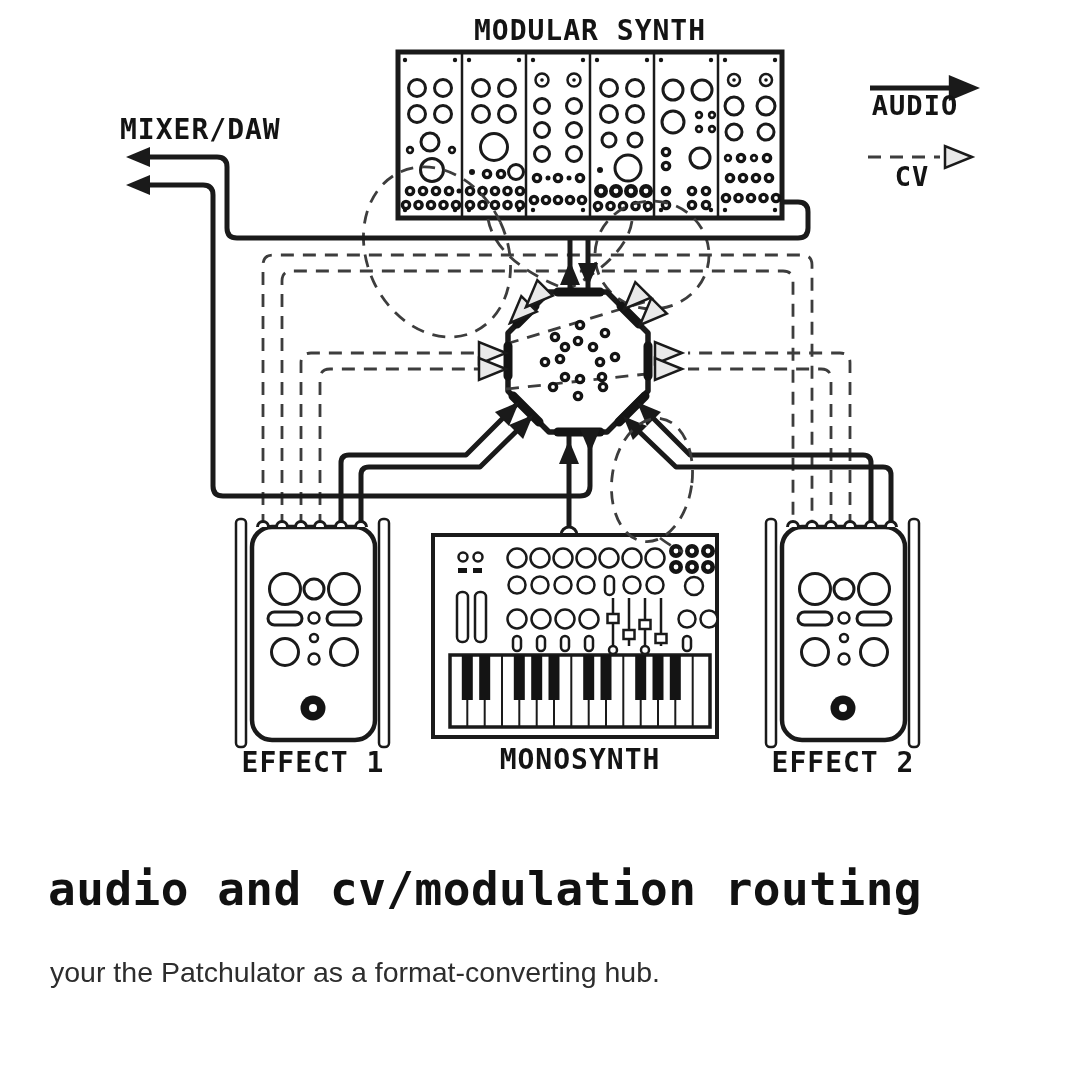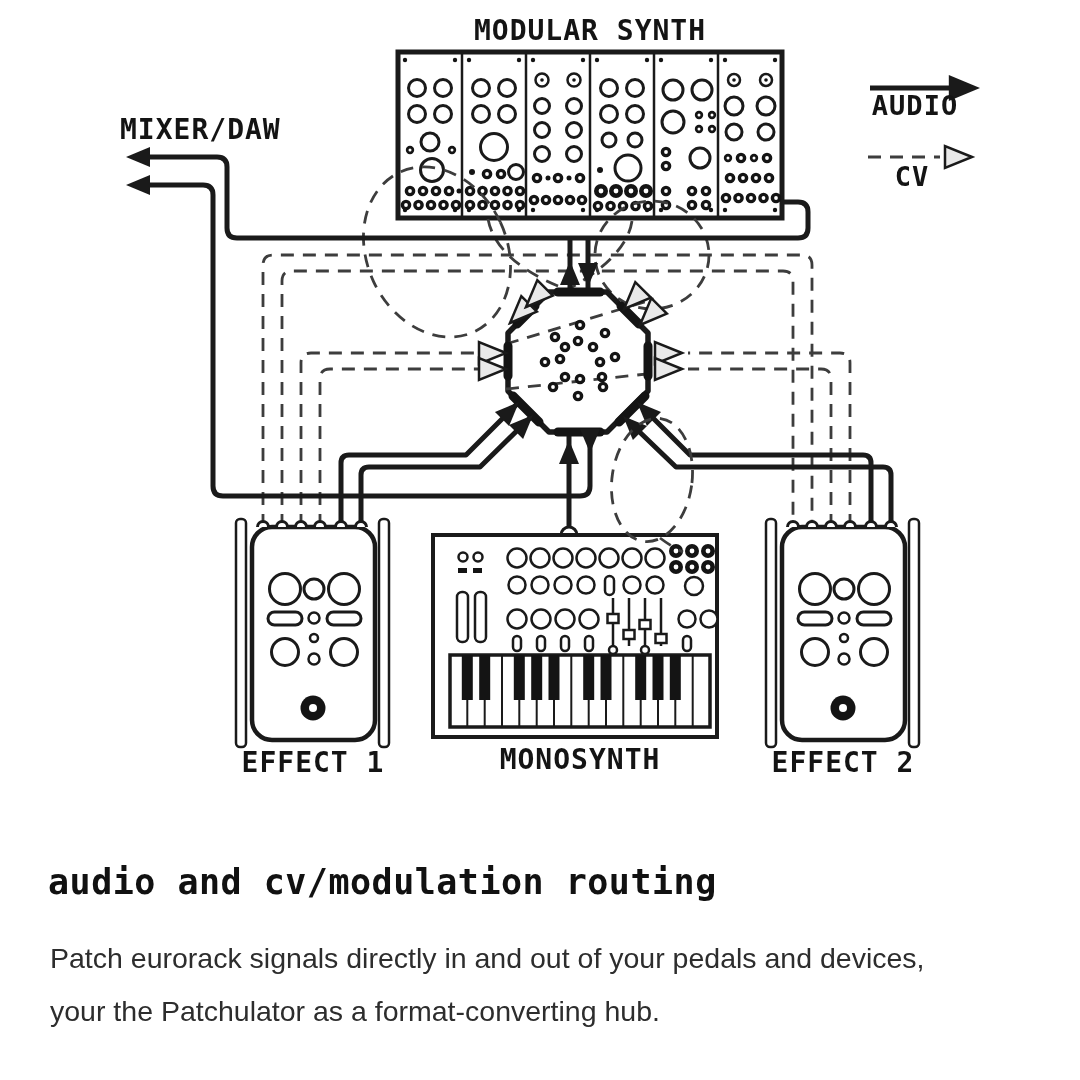--- a/index.html
+++ b/index.html
@@ -13,21 +13,21 @@
   .k2{fill:#fff;stroke:#1a1a1a;stroke-width:2.5;}
   .nub{stroke:#141414;stroke-width:9;fill:none;stroke-linecap:round;}
   .bmp{fill:#fff;stroke:#1a1a1a;stroke-width:3;}
   .scr{fill:#141414;}
   .dot{fill:#141414;}
   .dlab{font-family:"DejaVu Sans Mono",monospace;font-weight:bold;font-size:28px;
         fill:#141414;letter-spacing:1px;}
   .dlab-s{font-size:27px;}
   
   .heading{margin:32px 0 0 48px;font-family:"DejaVu Sans Mono",monospace;
-           font-weight:bold;font-size:35px;letter-spacing:0.5px;color:#111;}
+           font-weight:bold;font-size:46px;letter-spacing:0.5px;color:#111;}
   .bodytext{margin:30px 48px 0 50px;font-size:28.5px;line-height:1.85;color:#2d2d2d;}
 </style>
 </head>
 <body>
 
 <div class="page">
 
 <svg width="1080" height="830" viewBox="0 0 1080 830">
   <defs>
     <g id="j">
@@ -432,17 +432,16 @@
     <text class="dlab" x="120" y="139">MIXER/DAW</text>
     <text class="dlab" x="313" y="772" text-anchor="middle">EFFECT 1</text>
     <text class="dlab" x="580" y="769" text-anchor="middle">MONOSYNTH</text>
     <text class="dlab" x="843" y="772" text-anchor="middle">EFFECT 2</text>
   </g>
 </svg>
 
 <h1 class="heading">audio and cv/modulation routing</h1>
 
 <p class="bodytext">
-  <span style="display:block">Patch eurorack signals directly in and out of your pedals and devices,</span>
   <span style="display:block">your the Patchulator as a format-converting hub.</span>
 </p>
 
 </div>
 
 </body></html>

